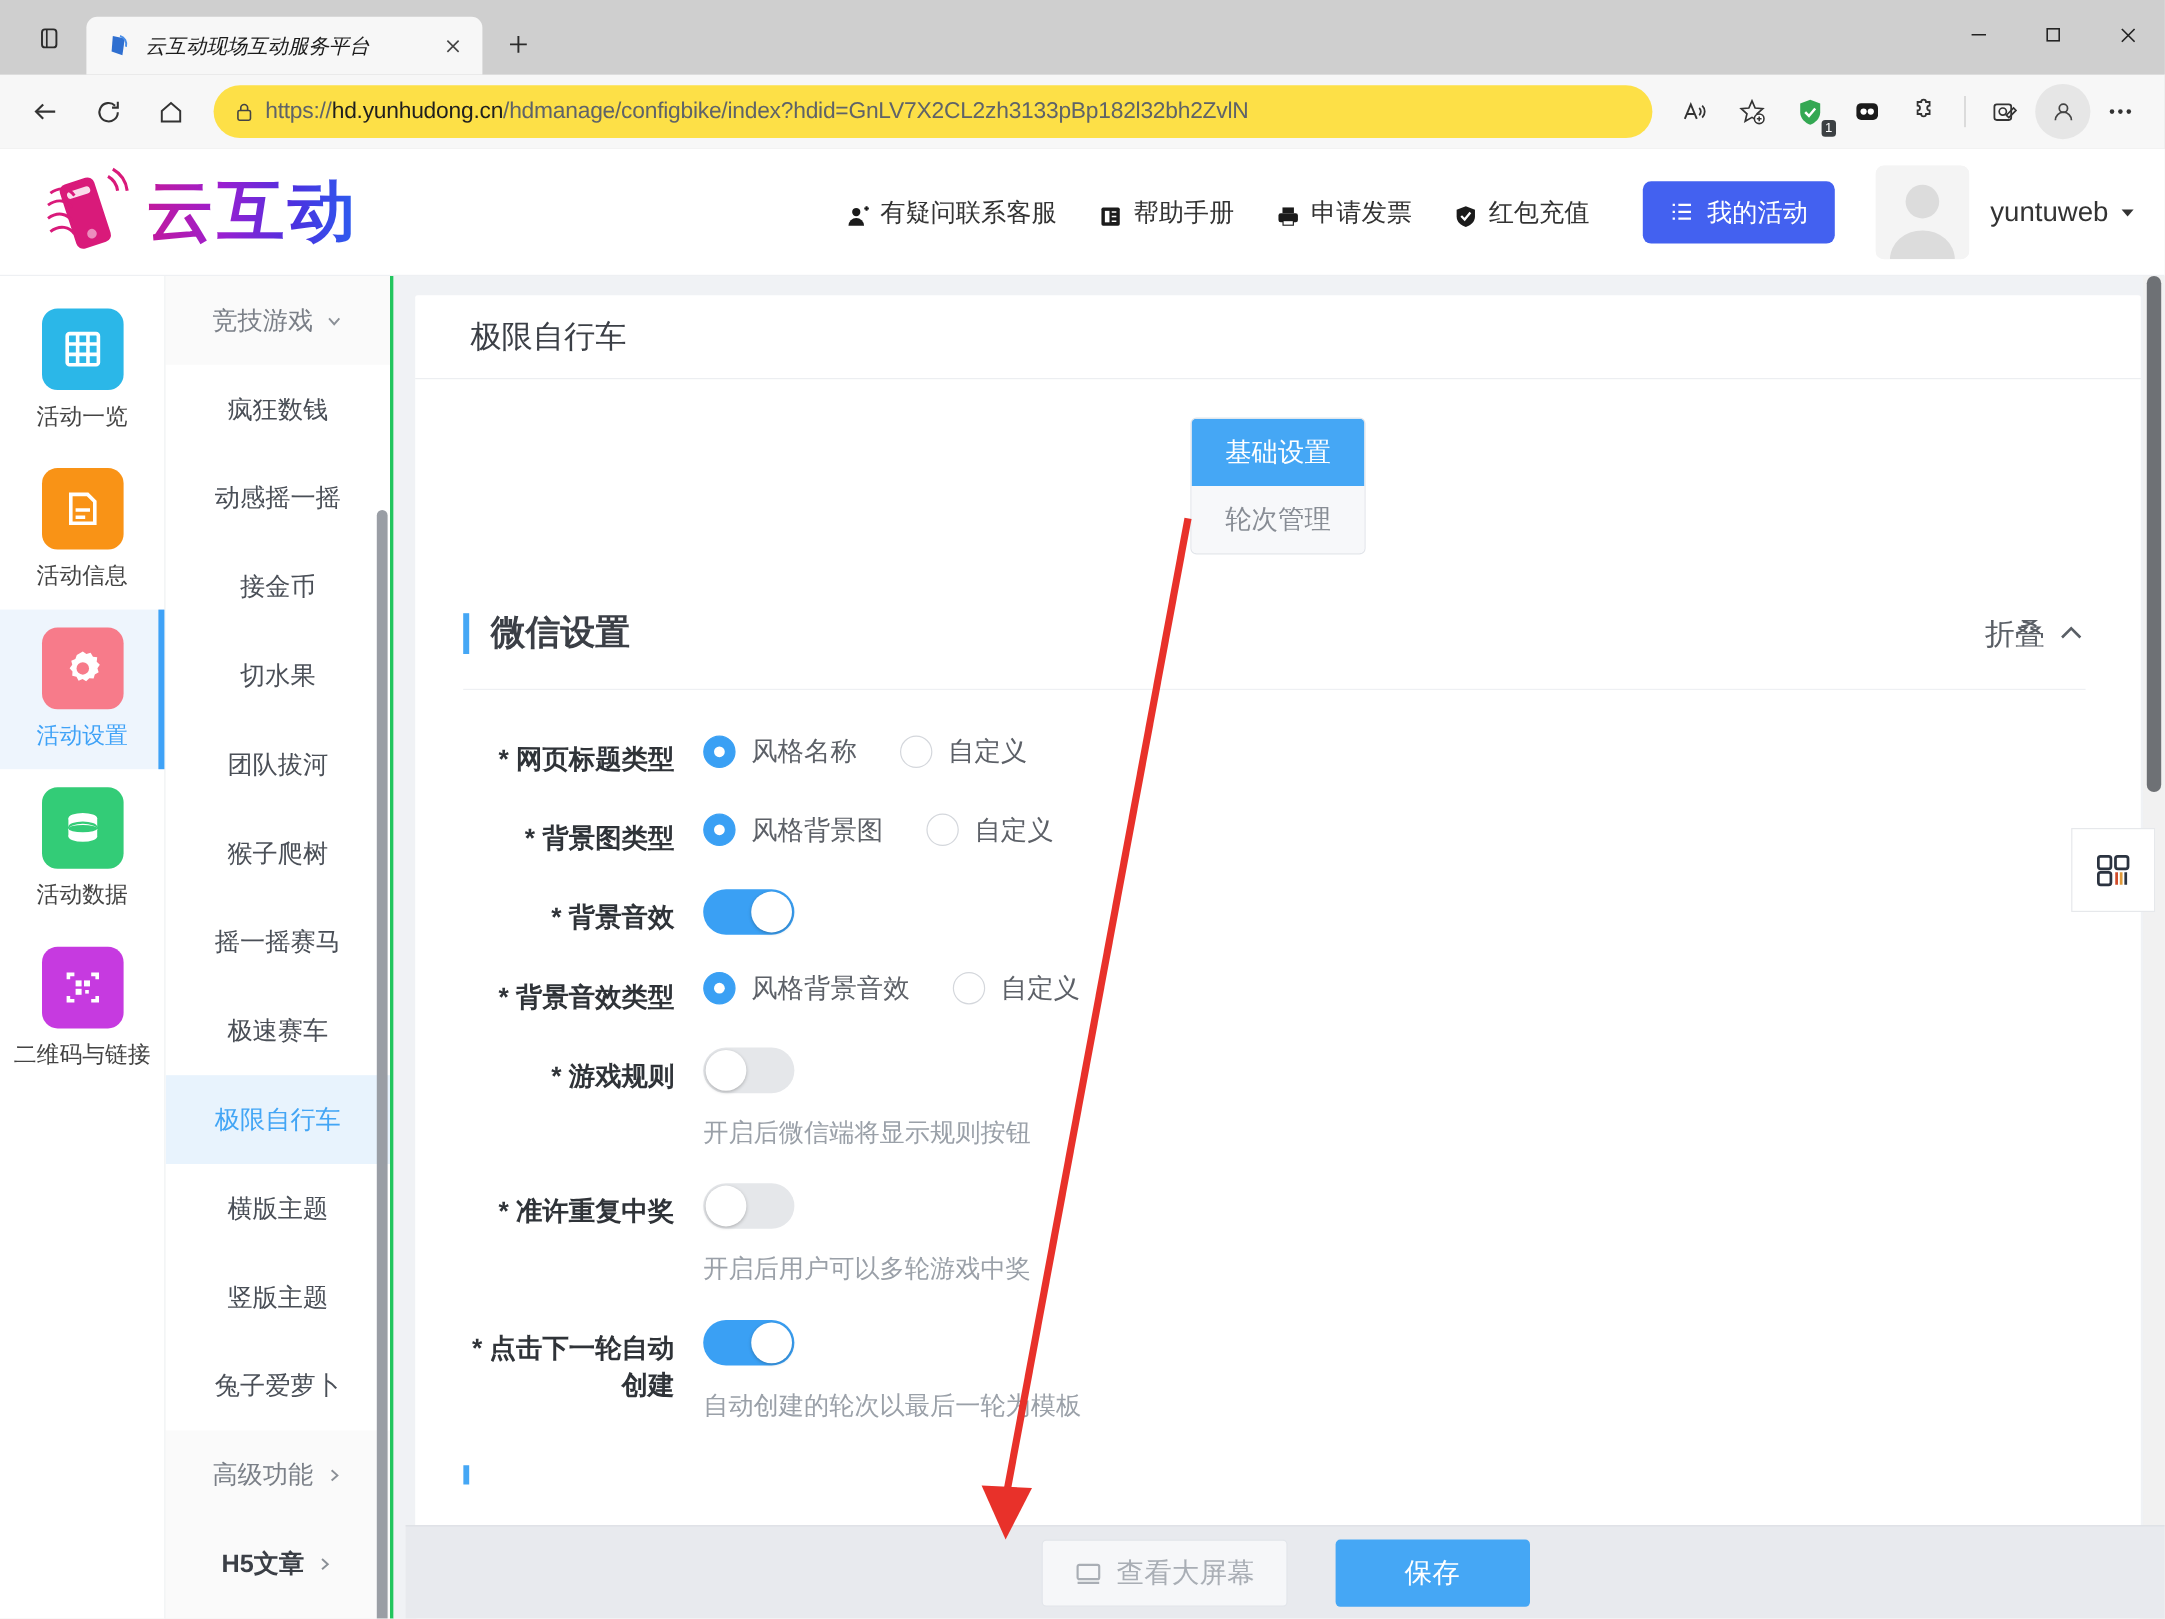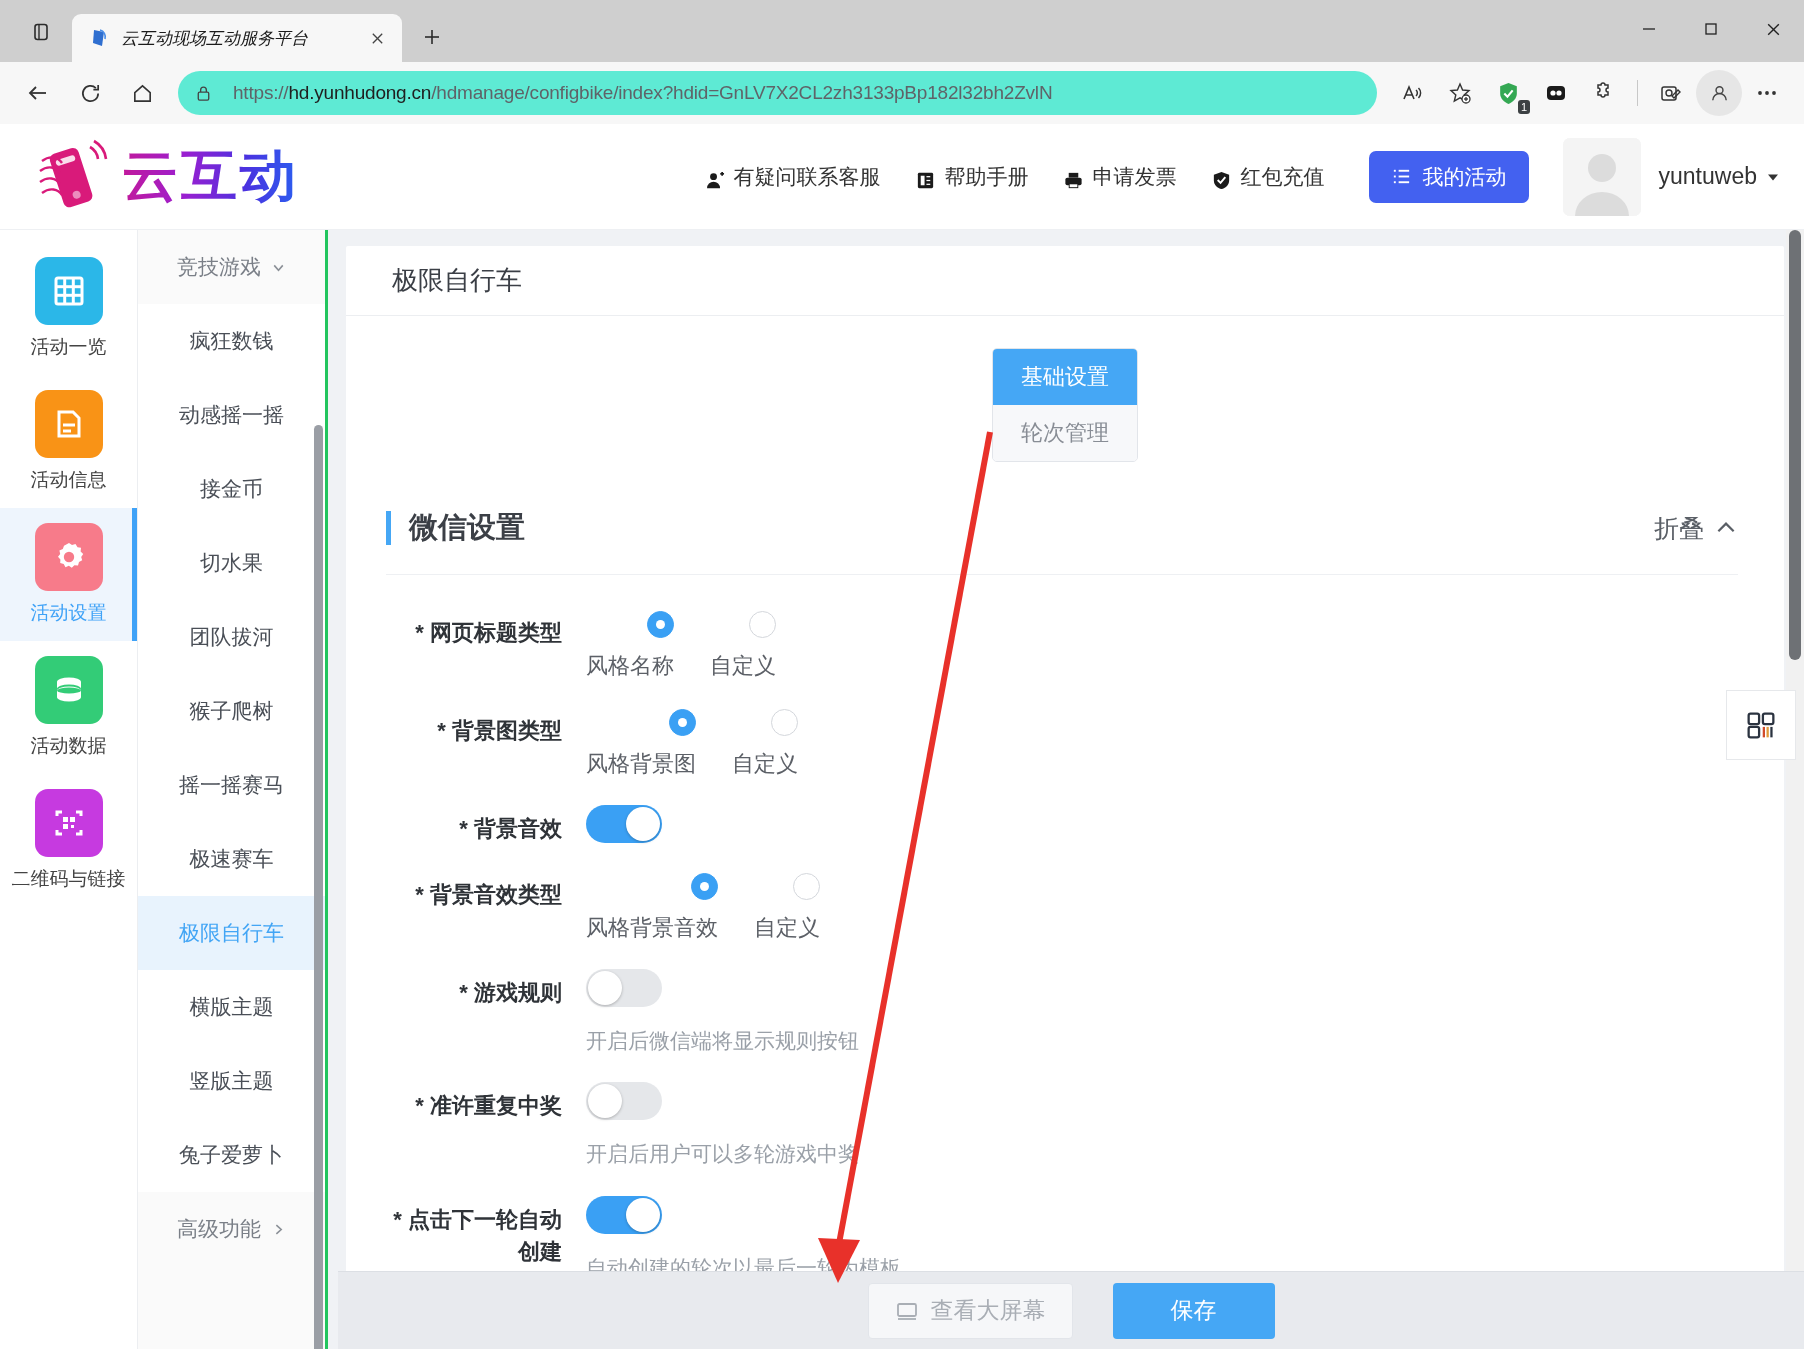--- a/index.html
+++ b/index.html
@@ -46,22 +46,22 @@
 
   .navbar {
     height: 62px; background: #f7f7f7; display: flex; align-items: center;
     padding: 0 14px; gap: 4px;
   }
   .navbtn {
     width: 48px; height: 48px; border-radius: 6px;
     display: flex; align-items: center; justify-content: center; flex: 0 0 48px;
   }
   .omnibox {
-    flex: 1; height: 44px; background: #5eead4; border-radius: 22px;
-    display: flex; align-items: center; padding: 0 16px; gap: 20px;
+    flex: 1; height: 44px; background: #fde047; border-radius: 22px;
+    display: flex; align-items: center; padding: 0 16px; gap: 8px;
     margin: 0 8px; min-width: 0;
   }
   .omnibox .url {
     font-size: 19px; color: #5f6368; white-space: nowrap; overflow: hidden;
     text-overflow: ellipsis; letter-spacing: -0.2px;
   }
   .omnibox .url b { color: #1f1f1f; font-weight: 400; }
   .tool-icons { display: flex; align-items: center; gap: 2px; }
   .toolbtn { width: 46px; height: 46px; border-radius: 6px; display:flex; align-items:center; justify-content:center; position: relative;}
   .divider-v { width: 1px; height: 26px; background: #c8c8c8; margin: 0 8px; }
@@ -174,21 +174,21 @@
 
   .form { padding-top: 34px; }
   .form-row { display: flex; align-items: flex-start; margin-bottom: 26px; }
   .form-label {
     width: 200px; flex: 0 0 200px; text-align: right; padding-right: 24px;
     font-size: 22px; font-weight: bold; color: #2f3338; line-height: 1.45; padding-top: 8px;
   }
   .form-label .req { color: #2f3338; }
   .form-ctl { flex: 1; }
   .radio-group { display: flex; align-items: center; gap: 14px; padding-top: 2px; }
-  .radio { display: flex; align-items: flex-end; gap: 13px; margin-right: 22px; flex-direction: column; }
+  .radio { display: flex; align-items: center; gap: 13px; margin-right: 22px; }
   .radio-dot {
     width: 27px; height: 27px; border-radius: 50%; border: 1px solid #d4d7dc;
     background: #fff; display: flex; align-items: center; justify-content: center;
   }
   .radio-dot.on { background: #3aa0f4; border-color: #3aa0f4; }
   .radio-dot.on::after { content:""; width: 9px; height: 9px; border-radius: 50%; background: #fff; }
   .radio-label { font-size: 22px; color: #5c6067; }
   .switch {
     width: 76px; height: 38px; border-radius: 19px; background: #e5e7ea;
     position: relative; display: block;
@@ -576,20 +576,26 @@
           <div class="submenu-item">
               <span>兔子爱萝卜</span>
             </div>
         </div>
         <div class="submenu-group">
           <span>高级功能</span>
           <svg viewBox="0 0 14 14" width="15" height="15">
             <polyline points="5,3 9.5,7 5,11" fill="none" stroke="#8b9097" stroke-width="1.5"></polyline>
           </svg>
         </div>
+        <div class="submenu-group">
+          <span style="font-weight:bold;color:#3b3f46;">H5文章</span>
+          <svg viewBox="0 0 14 14" width="15" height="15">
+            <polyline points="5,3 9.5,7 5,11" fill="none" stroke="#8b9097" stroke-width="1.5"></polyline>
+          </svg>
+        </div>
         <div class="submenu-scrollbar"></div>
       </div>
 
       <div class="content">
         <div class="panel">
 
           <div class="panel-title">极限自行车</div>
 
           <div class="tabs-wrap">
             <div class="seg">

